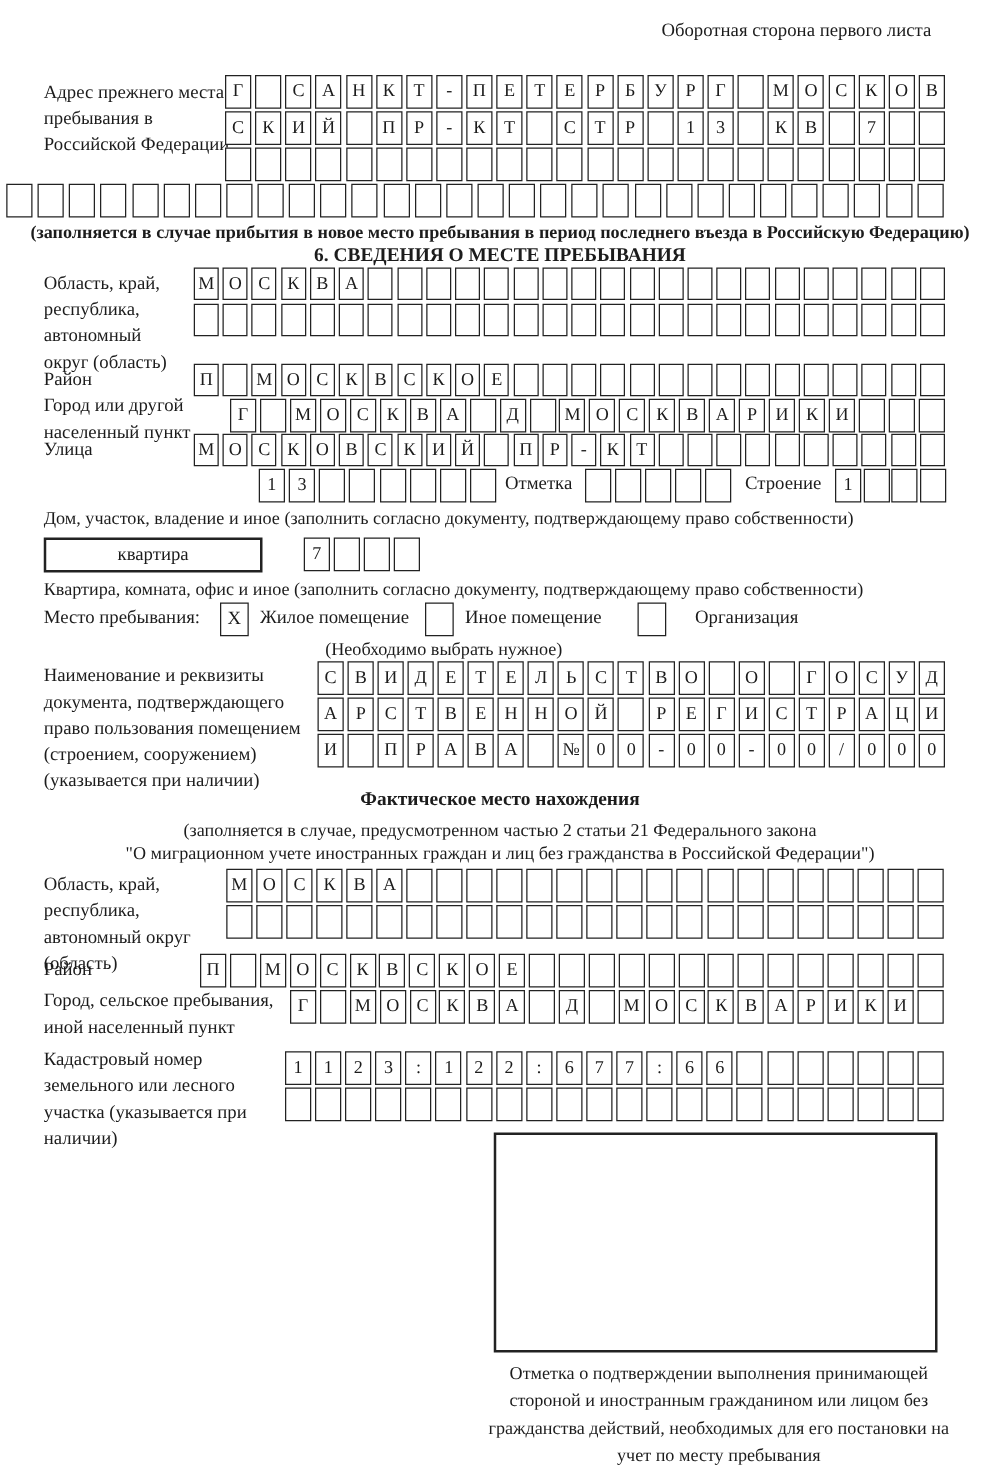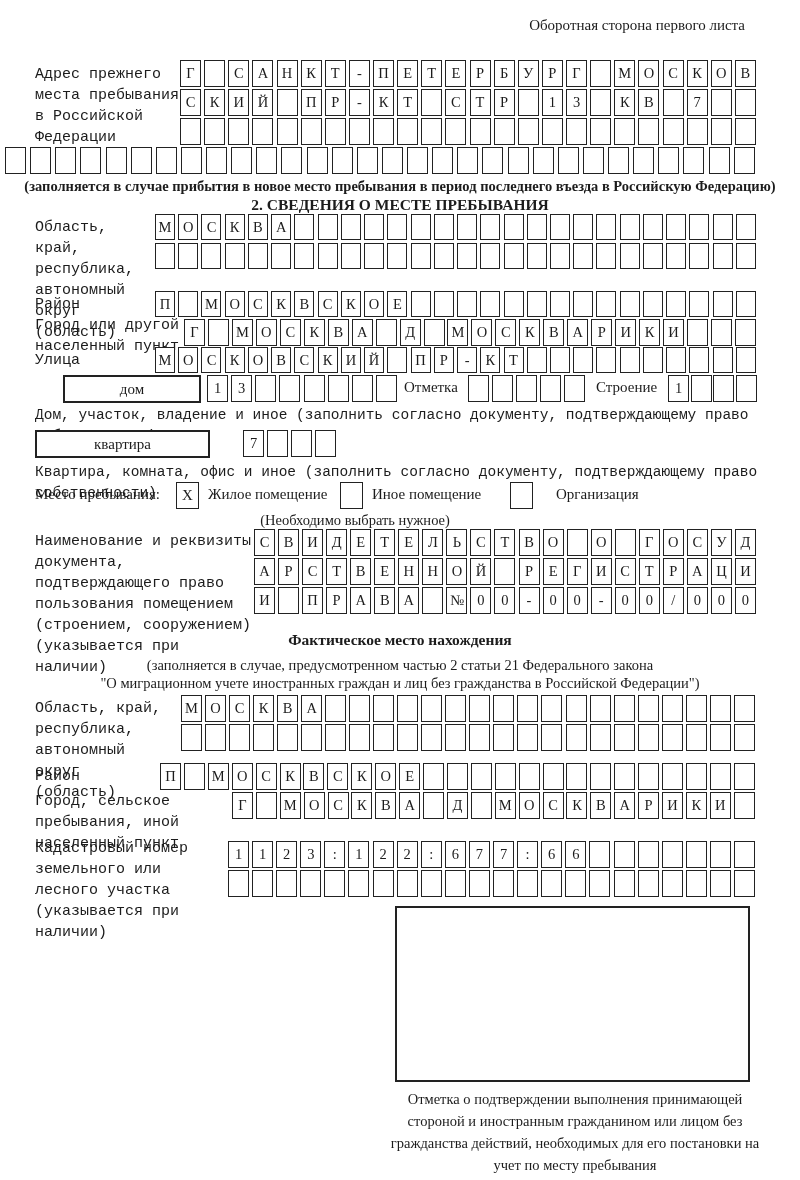--- a/index.html
+++ b/index.html
@@ -3,21 +3,21 @@
 <meta charset="utf-8">
 <style>
   * { margin:0; padding:0; box-sizing:border-box; }
   html,body { background:#ffffff; }
   .form {
     position:relative; width:800px; height:1180px; margin:0 auto;
     background:#ffffff; color:#1c1c1c;
     font-family:"Liberation Serif","DejaVu Serif",serif;
     overflow:hidden;
   }
-  .lbl  { position:absolute; font-size:15px; line-height:21px;font-family:Liberation Mono, monospace; }
+  .lbl  { position:absolute; font-size:15px; line-height:21px; }
   .inl  { position:absolute; font-size:15px; white-space:nowrap; }
   .note { position:absolute; font-size:14.5px; line-height:18px; text-align:center; }
   .title{ position:absolute; left:0; width:800px; text-align:center; font-weight:bold; font-size:15.5px; }
   .hdr  { position:absolute; top:17px; right:55px; font-size:15px; }
   .boxrow { position:absolute; display:flex; justify-content:space-between; height:27px; }
   .cbox {
     flex:none; width:21px; height:27px; border:1.6px solid #222;
     display:flex; align-items:center; justify-content:center;
     font-size:14.5px; background:#fff;
   }
@@ -145,21 +145,21 @@
       <span class="cbox"></span>
       <span class="cbox"></span>
       <span class="cbox"></span>
       <span class="cbox"></span>
       <span class="cbox"></span>
       <span class="cbox"></span>
       <span class="cbox"></span>
     </div>
   <div class="note" style="left:0; top:177px; width:800px;font-weight:bold;">(заполняется в случае прибытия в новое место пребывания в период последнего въезда в Российскую Федерацию)</div>
 
-  <div class="title" style="top:196px;">2. СВЕДЕНИЯ О МЕСТЕ ПРЕБЫВАНИЯ</div>
+  <div class="title" style="top:196px;">6. СВЕДЕНИЯ О МЕСТЕ ПРЕБЫВАНИЯ</div>
 
   <div class="lbl" style="left:35px; top:217px; width:114px;">Область, край, республика, автономный округ (область)</div>
   <div class="boxrow sm" style="left:155px; top:214px; width:601px;">
       <span class="cbox">М</span>
       <span class="cbox">О</span>
       <span class="cbox">С</span>
       <span class="cbox">К</span>
       <span class="cbox">В</span>
       <span class="cbox">А</span>
       <span class="cbox"></span>
@@ -293,21 +293,20 @@
       <span class="cbox"></span>
       <span class="cbox"></span>
       <span class="cbox"></span>
       <span class="cbox"></span>
       <span class="cbox"></span>
       <span class="cbox"></span>
       <span class="cbox"></span>
       <span class="cbox"></span>
     </div>
 
-  <div class="wbox" style="left:63px; top:375px; width:138px;">дом</div>
   <div class="boxrow" style="left:207px; top:375px; width:190px;">
       <span class="cbox">1</span>
       <span class="cbox">3</span>
       <span class="cbox"></span>
       <span class="cbox"></span>
       <span class="cbox"></span>
       <span class="cbox"></span>
       <span class="cbox"></span>
       <span class="cbox"></span>
     </div>

